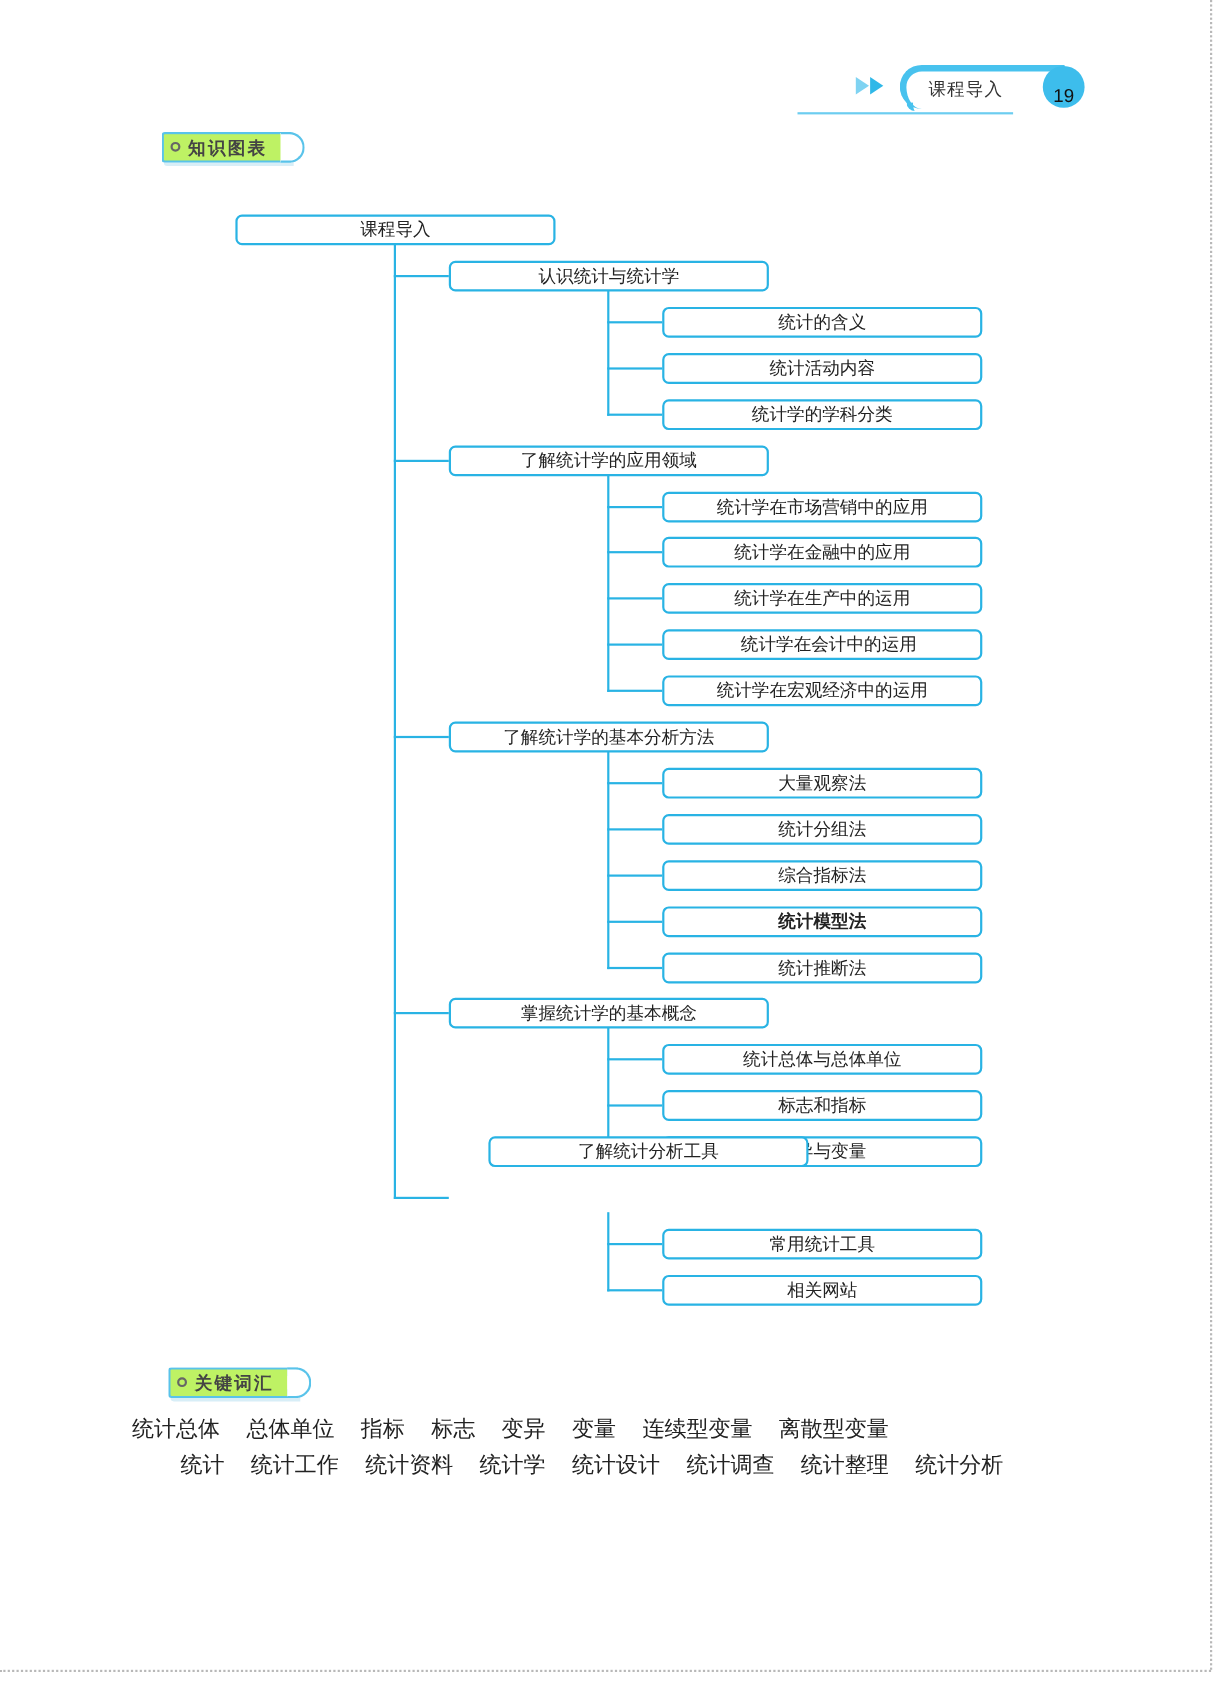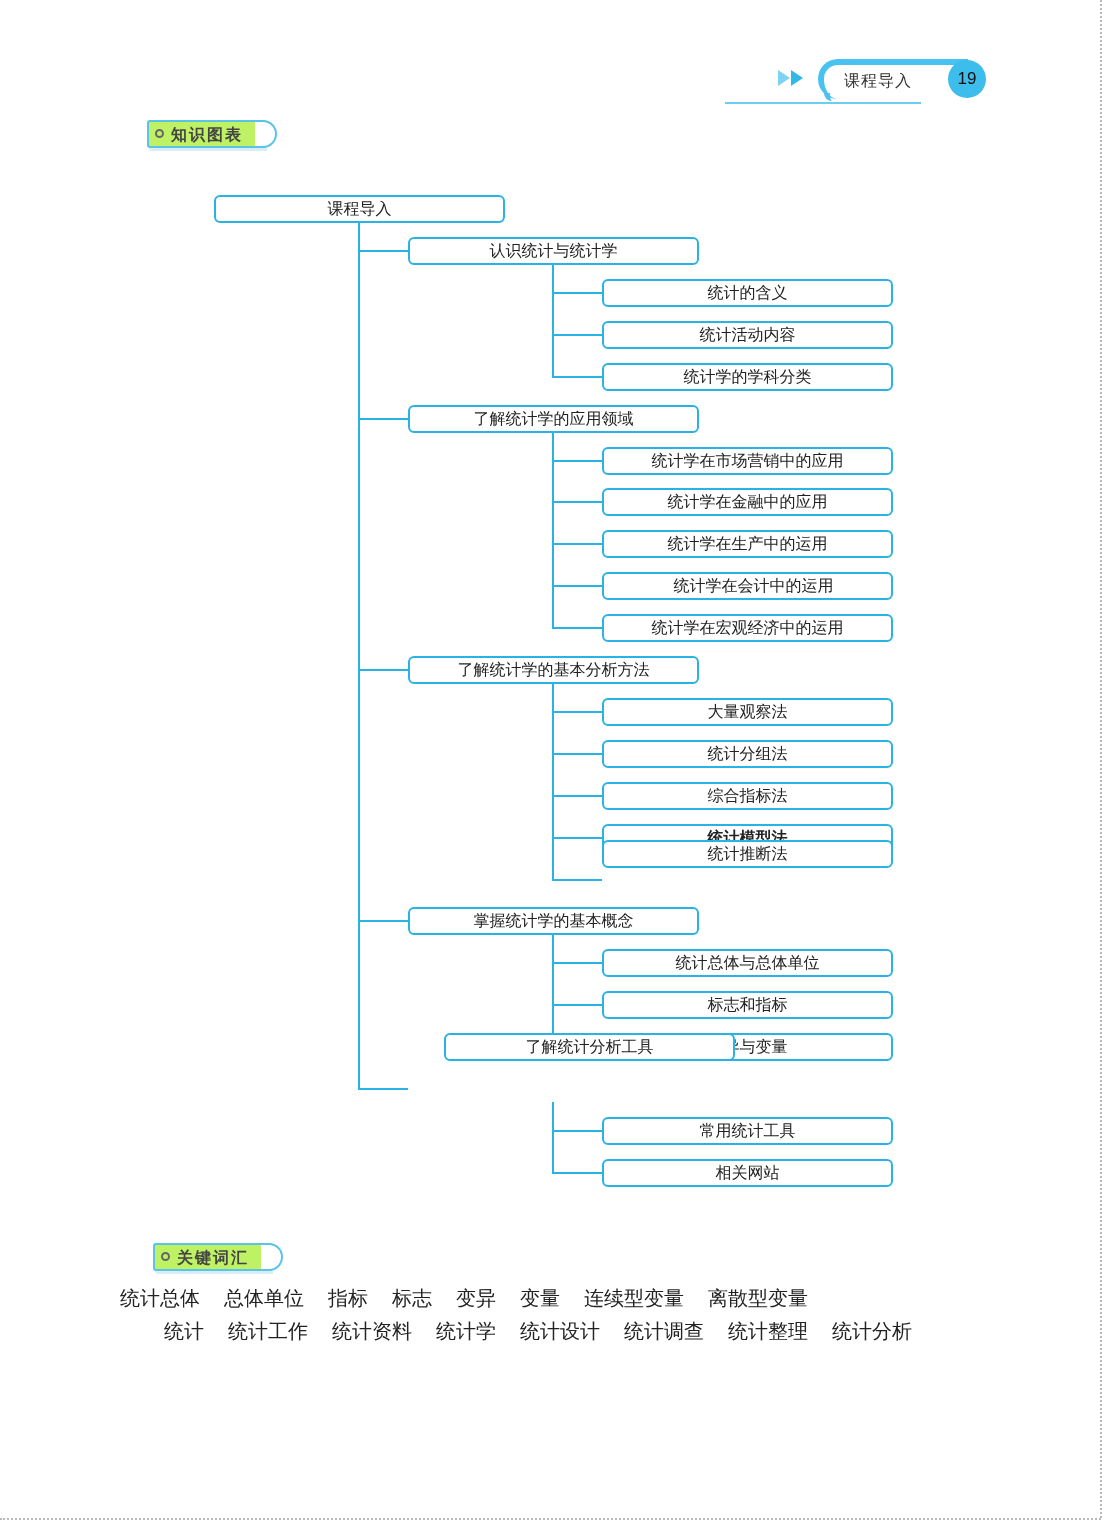--- a/index.html
+++ b/index.html
@@ -17,21 +17,21 @@
     .hdr-arrow.a1 { border-left: 12px solid #7fd3f2; }
     .hdr-arrow.a2 { border-left: 12px solid #2fb8e8; }
     .hdr-tab { position: absolute; left: 98px; top: 4px; width: 150px; height: 40px;
            border-top: 6px solid #48c2ee; border-left: 6px solid #48c2ee; border-top-left-radius: 24px; border-bottom-left-radius: 24px;
            border-bottom: 0; box-sizing: border-box; }
     .hdr-tab-bottomcap { position: absolute; left: 104px; top: 38px; width: 18px; height: 8px; border-left: 6px solid #48c2ee; border-bottom-left-radius: 10px; }
     .hdr-title { position: absolute; left: 124px; top: 16px; font-family: "DejaVu Sans", "Liberation Sans", sans-serif;
            font-size: 16px; color: #333; letter-spacing: 1px; }
     .hdr-page { position: absolute; left: 228px; top: 5px; width: 38px; height: 38px; border-radius: 50%;
            background: #3dbdec; color: #111; font-family: "Liberation Sans", sans-serif; font-size: 17px;
-           display: flex; align-items: center; justify-content: center; }
+           display: flex; align-items: flex-end; justify-content: center; }
     .hdr-underline { position: absolute; left: 5px; top: 47px; width: 196px; height: 2px; background: #6ccdf0; }
 
     
     .section-label { position: absolute; height: 28px; width: 118px; box-sizing: border-box;
            border: 2px solid #59c3ea; border-right: none; border-radius: 3px 0 0 3px;
            box-shadow: 2px 3px 0 #d8eef7; background: #bef264; margin-left: 27px; }
     .section-label::after { content: ""; position: absolute; right: -12px; top: -2px; width: 22px; height: 28px;
            border: 2px solid #59c3ea; border-left: none; border-radius: 0 16px 16px 0; box-sizing: border-box; background: #fff; }
     .section-label .bullet { position: absolute; left: 6px; top: 7px; width: 9px; height: 9px; border-radius: 50%;
            border: 2px solid #666; box-sizing: border-box; }
@@ -139,21 +139,21 @@
     </div>
     <div class="line" style="left: 552px; top: 753px; width: 50px; height: 2px;"></div>
     <div class="node l2" style="top: 782px;">
       <span>综合指标法</span>
     </div>
     <div class="line" style="left: 552px; top: 795px; width: 50px; height: 2px;"></div>
     <div class="node l2" style="top: 824px; font-weight: bold;">
       <span>统计模型法</span>
     </div>
     <div class="line" style="left: 552px; top: 837px; width: 50px; height: 2px;"></div>
-    <div class="node l2" style="top: 840px; text-align: center;">
+    <div class="node l2" style="top: 866px; text-align: center;">
       <span>统计推断法</span>
     </div>
     <div class="line" style="left: 552px; top: 879px; width: 50px; height: 2px;"></div>
     <div class="line" style="left: 552px; top: 683px; width: 2px; height: 198px;"></div>
     <div class="node l1" style="top: 907px;">
       <span>掌握统计学的基本概念</span>
     </div>
     <div class="line" style="left: 358px; top: 920px; width: 50px; height: 2px;"></div>
     <div class="node l2" style="top: 949px;">
       <span>统计总体与总体单位</span>

